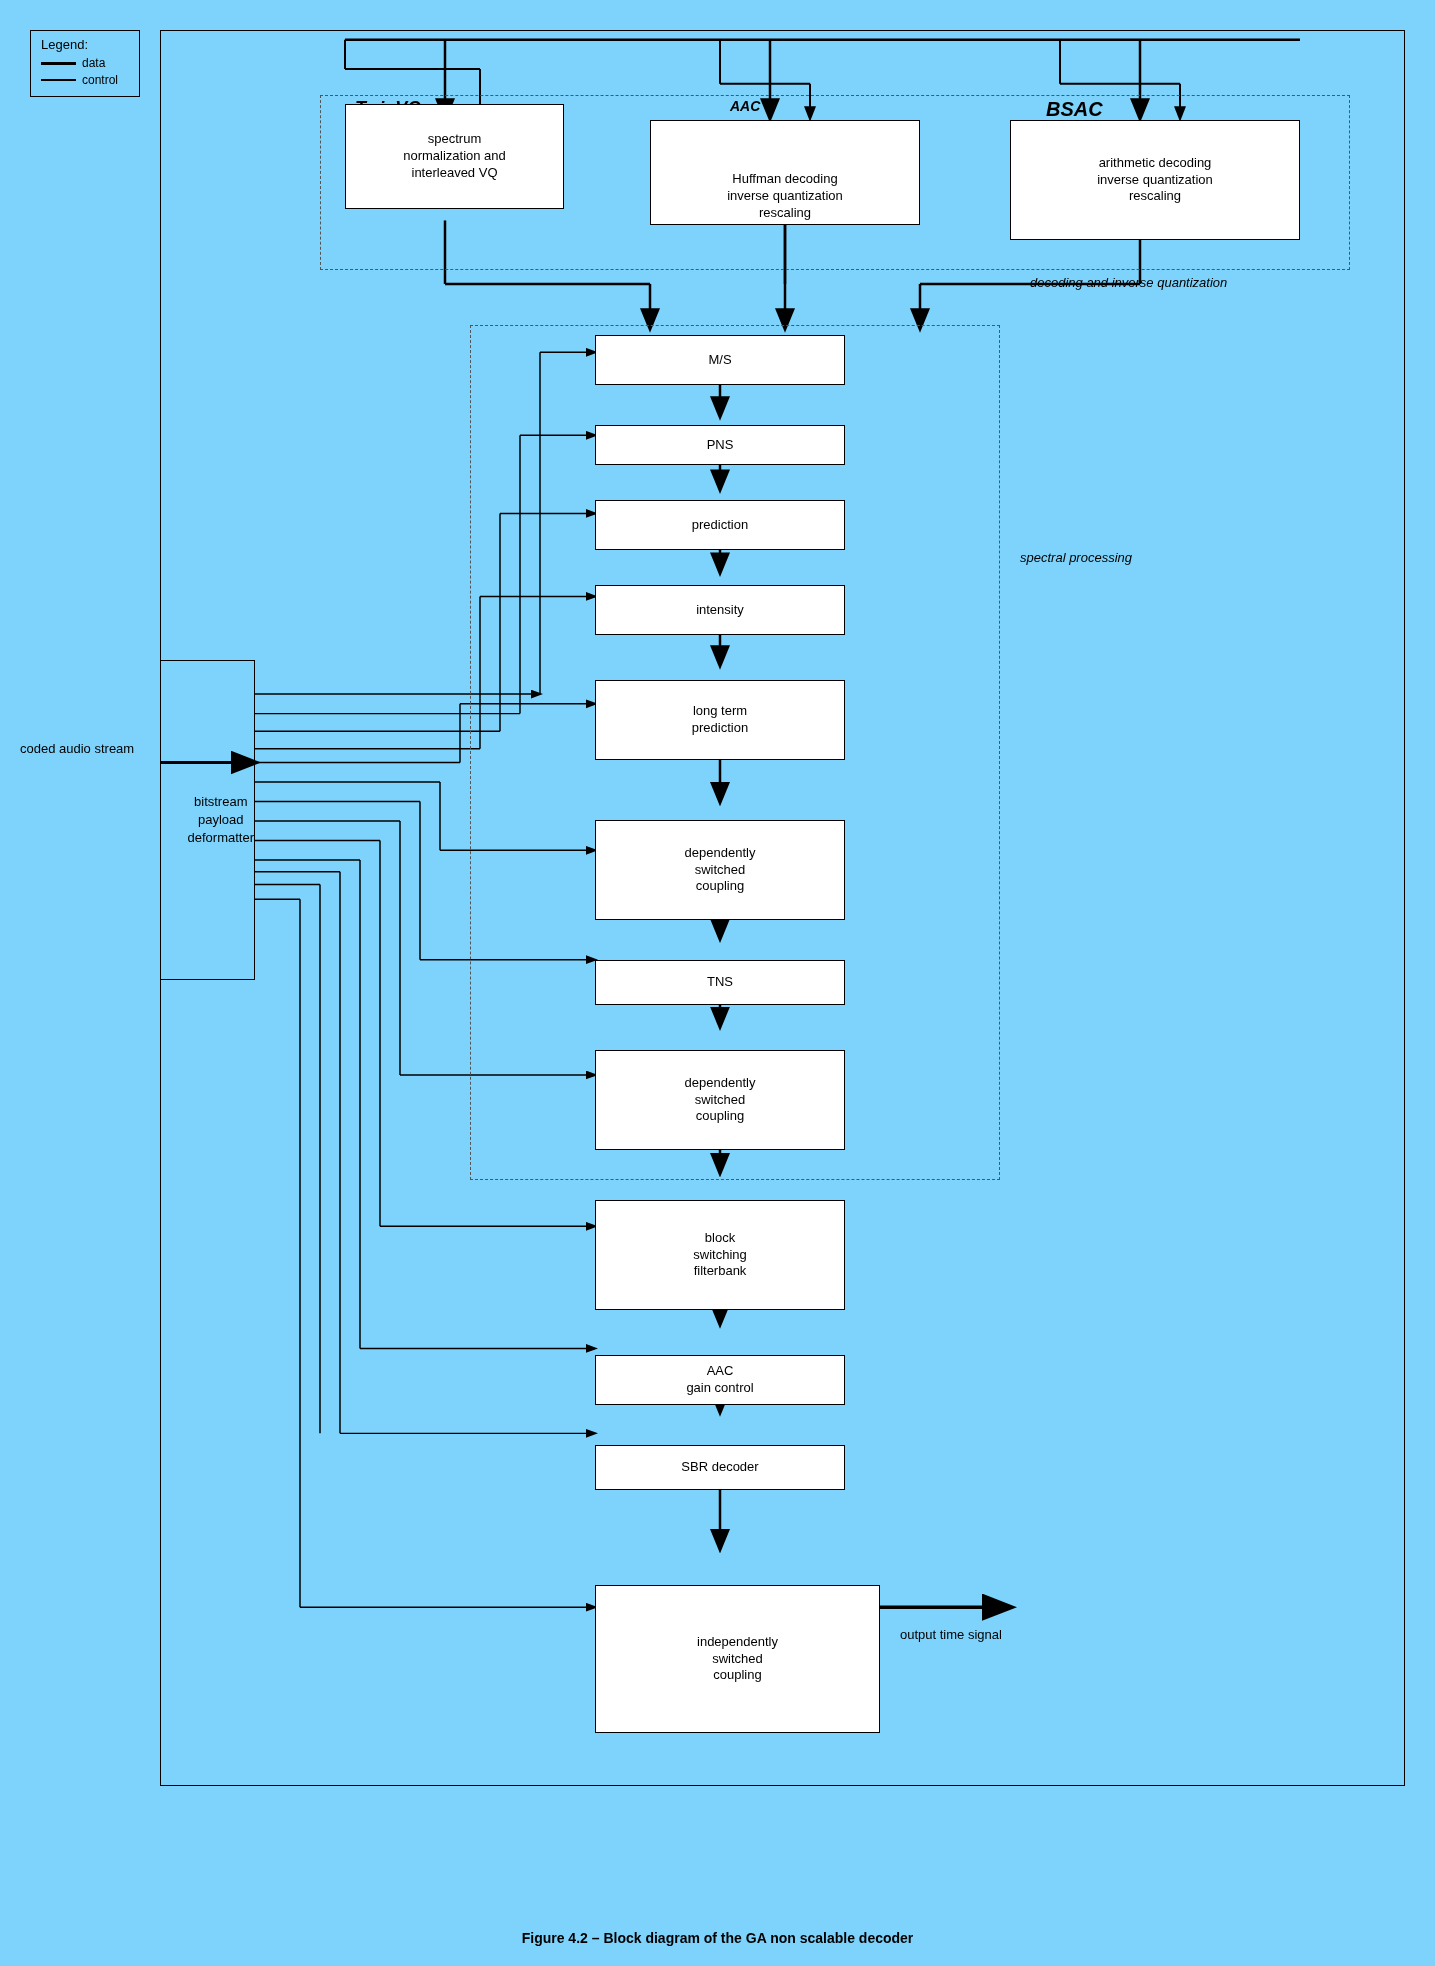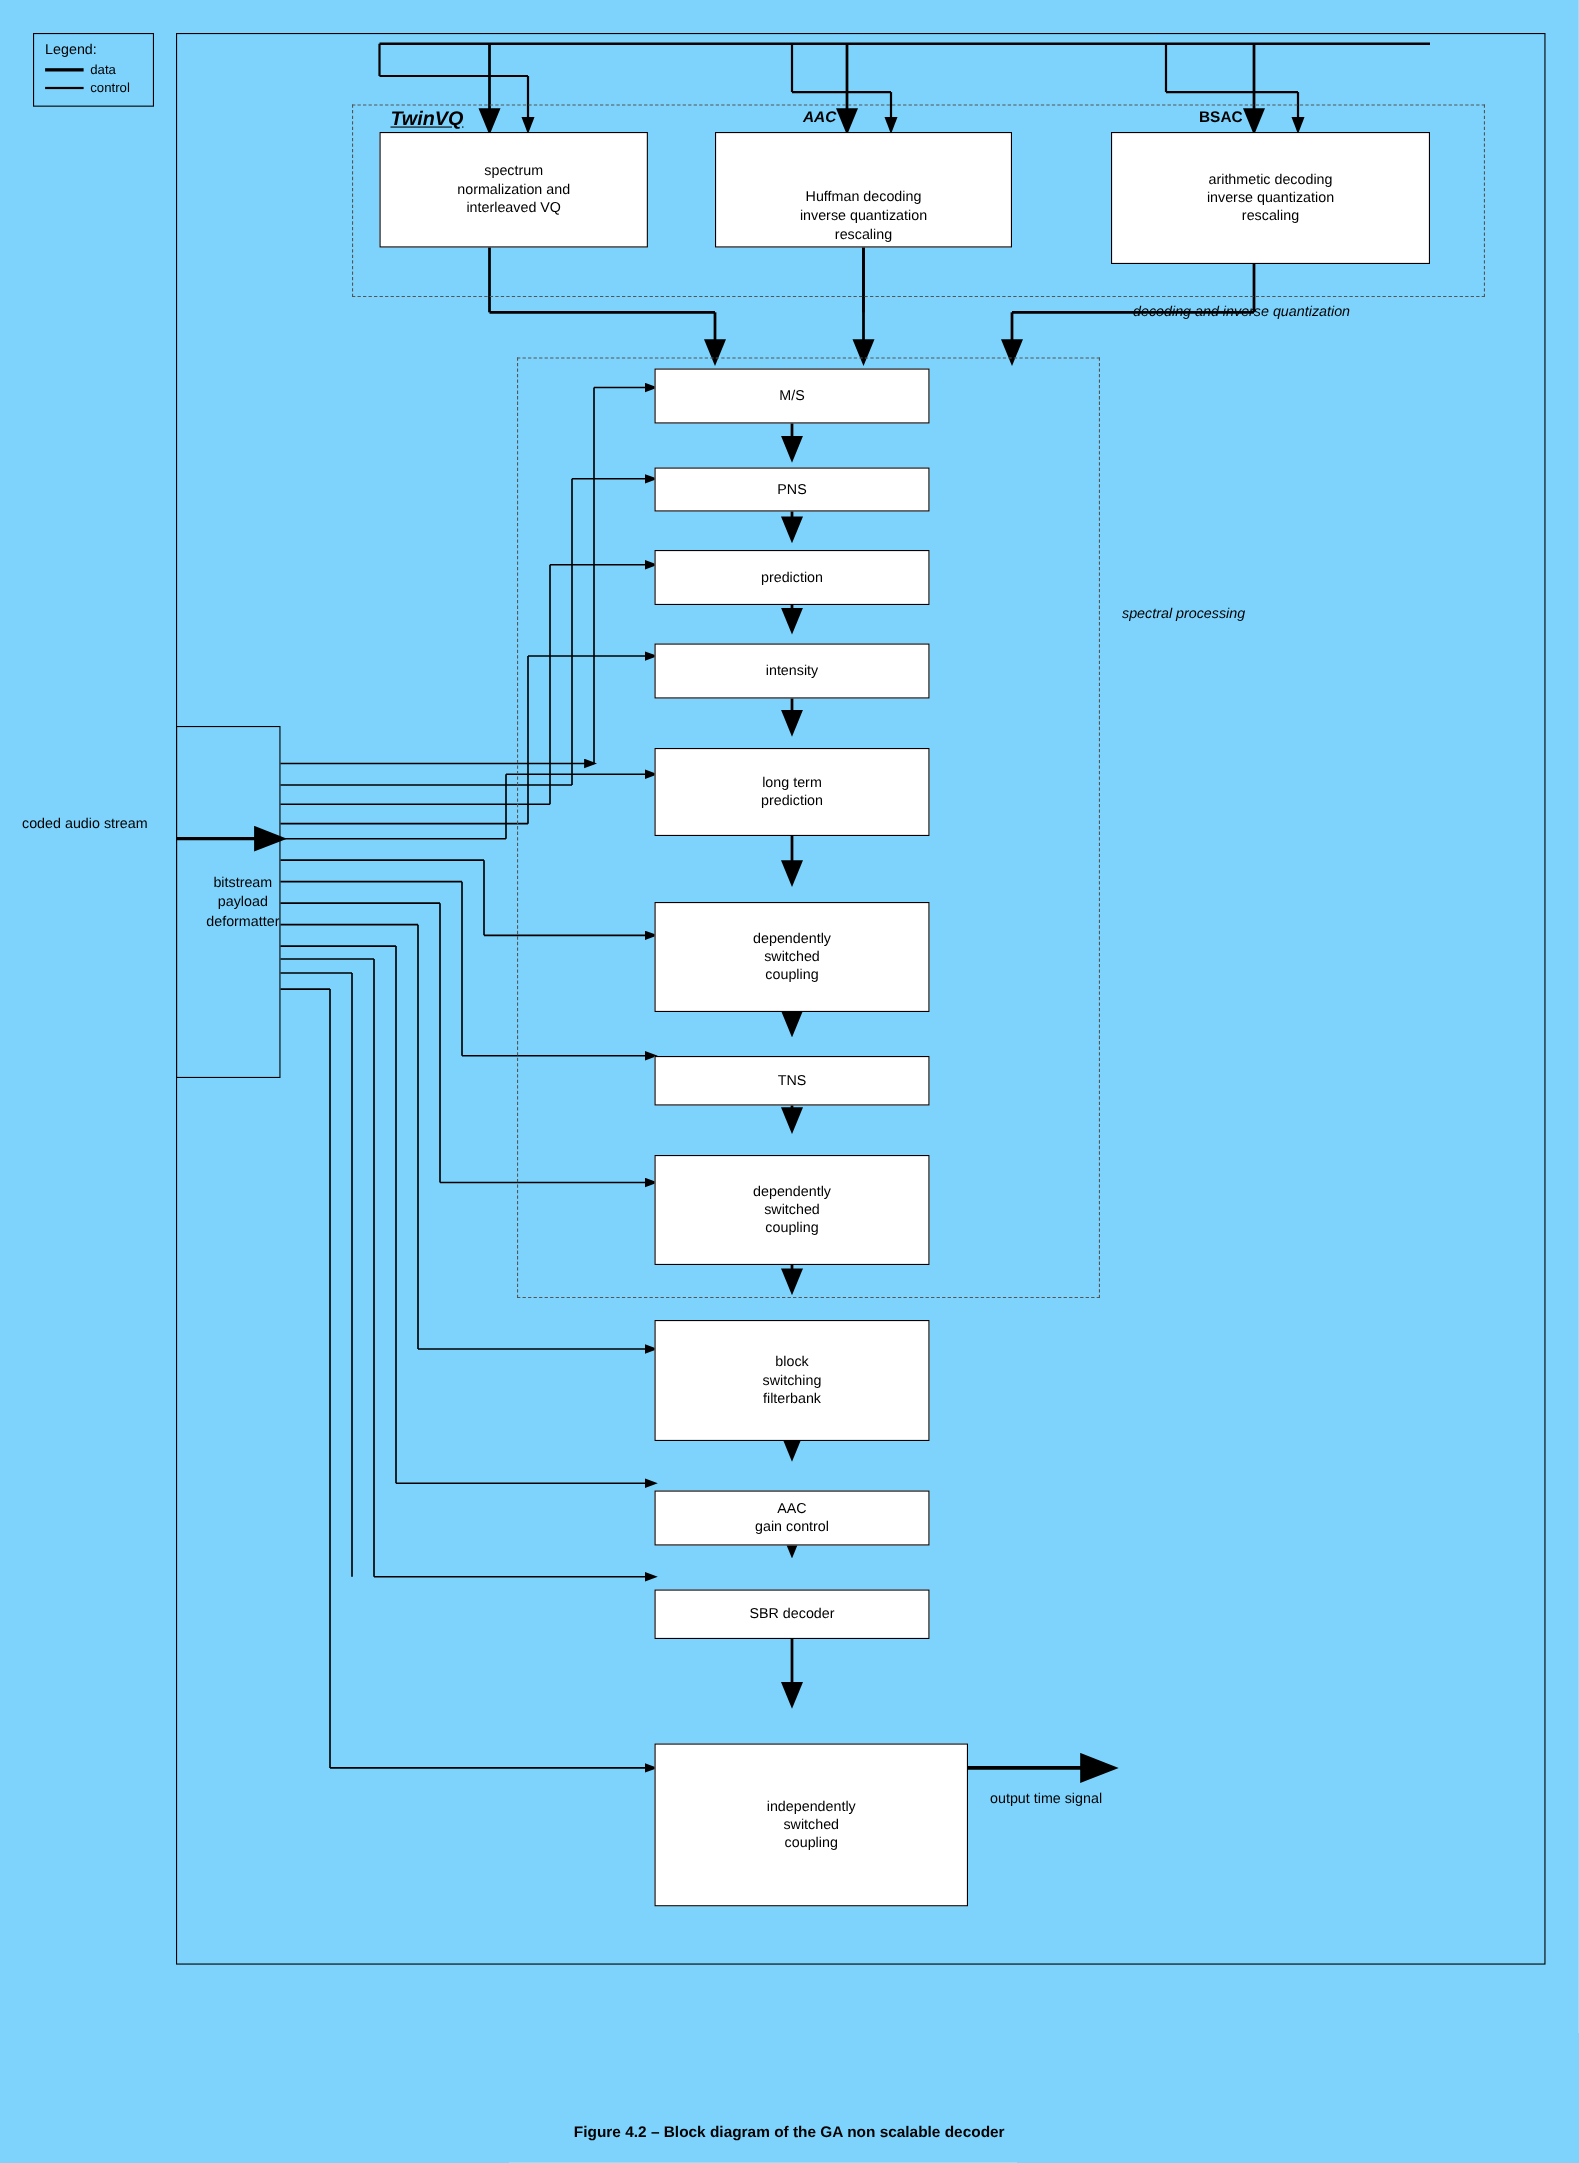--- a/index.html
+++ b/index.html
@@ -242,23 +242,23 @@
     <div class="dashed-rect" style="top:65px; left:160px; width:1030px; height:175px;"></div>
 
     <div class="label-text" style="top:245px; left:870px; font-style:italic; font-size:13px;">decoding and inverse quantization</div>
 
     <div class="dashed-rect" style="top:295px; left:310px; width:530px; height:855px;"></div>
 
     <div class="label-text" style="top:520px; left:860px; font-style:italic; font-size:13px;">spectral processing</div>
 
     <div style="position:absolute; top:68px; left:195px; font-style:italic; font-size:18px; font-weight:bold;text-decoration:underline;">TwinVQ</div>
     <div style="position:absolute; top:68px; left:570px; font-style:italic; font-size:14px; font-weight:bold;">AAC</div>
-    <div style="position:absolute; top:68px; left:930px; font-size:14px; font-weight:bold;">BSAC</div>
-
-    <div class="block-box" style="top:90px; left:185px; width:244px; height:105px;">
+    <div style="position:absolute; top:68px; left:886px; font-style:italic; font-size:20px; font-weight:bold;">BSAC</div>
+
+    <div class="block-box" style="top:74px; left:185px; width:219px; height:105px;">
       <span style="white-space:pre-line; font-size:13px;">spectrum
 normalization and
 interleaved VQ</span>
     </div>
 
     <div class="block-box" style="top:90px; left:490px; width:270px; height:105px;">
       <span style="white-space:pre-line; font-size:13px;margin-top:48px;">Huffman decoding
 inverse quantization
 rescaling</span>
     </div>

